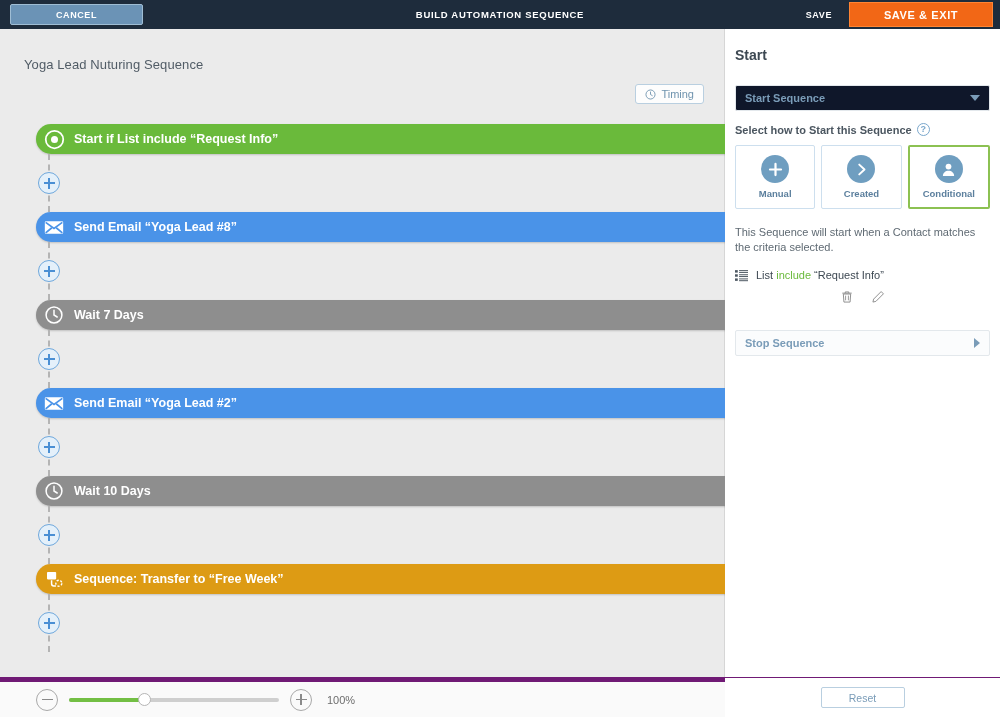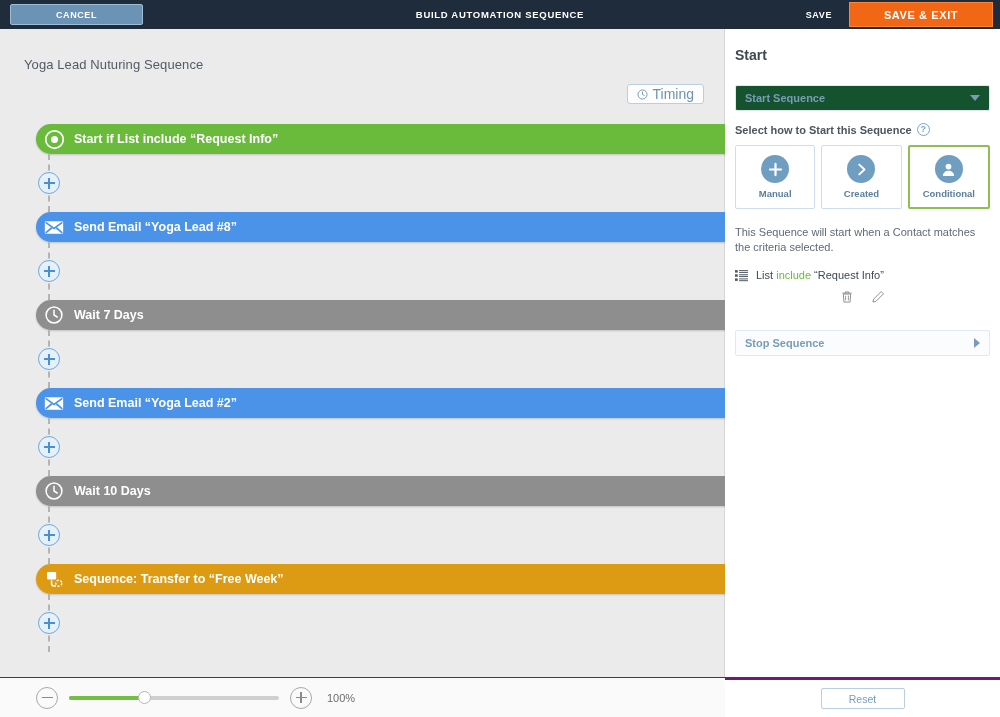--- a/index.html
+++ b/index.html
@@ -52,21 +52,21 @@
   }
   .seq-title {
     position: absolute; top: 28px; left: 24px;
     font-size: 13px; color: #515c66; letter-spacing: .1px;
   }
   .timing-btn {
     position: absolute; top: 55px; right: 20px;
     height: 20px; padding: 0 9px;
     background: #fdfdfd; border: 1px solid #b9cfe0; border-radius: 3px;
     display: flex; align-items: center; gap: 5px;
-    color: #6f93ae; font-size: 14px; cursor: pointer; margin-left: 20px;
+    color: #6f93ae; font-size: 11px; cursor: pointer; margin-left: 20px;
   }
 
   
   .flow {
     position: absolute; top: 95px; left: 0; width: 725px;
     display: flex; flex-direction: column;  margin-left: 36px;
   }
   .node {
     position: relative; height: 30px; border-radius: 15px;
     display: flex; align-items: center; padding: 0 16px 0 7px;
@@ -108,21 +108,21 @@
   
   .panel {
     position: absolute; top: 29px; right: 0; width: 275px; height: 648px;
     background: #ffffff;
   }
   .panel-title {
     margin: 18px 0 0 10px; font-size: 14px; font-weight: bold; color: #3d4852;
   }
   .start-select {
     margin: 22px 10px 0 10px; height: 26px;
-    background: #14532d; border: 1px solid #e3e8ec; border-radius: 2px;
+    background: #0f172a; border: 1px solid #e3e8ec; border-radius: 2px;
     display: flex; align-items: center; justify-content: space-between;
     padding: 0 9px; color: #7a9cb8; font-size: 11px; font-weight: bold;
     cursor: pointer;
   }
   .caret-down {
     width: 0; height: 0; border-left: 5px solid transparent;
     border-right: 5px solid transparent; border-top: 6px solid #7a9cb8;
   }
   .panel-label {
     margin: 12px 0 0 10px; font-size: 11px; font-weight: bold; color: #4b5660;
@@ -169,21 +169,21 @@
     cursor: pointer;
   }
   .caret-right {
     width: 0; height: 0; border-top: 5px solid transparent;
     border-bottom: 5px solid transparent; border-left: 6px solid #7a9cb8;
   }
 
   
   .zoombar {
     position: absolute; bottom: 0; left: 0; width: 725px; height: 40px;
-    background: #fafafa; border-top: 1px solid #701a75;
+    background: #fafafa; border-top: 5px solid #701a75;
     display: flex; align-items: center;
   }
   .zcirc {
     width: 22px; height: 22px; border-radius: 50%;
     border: 1px solid #a9a9a9; position: relative; cursor: pointer;
     flex: 0 0 auto;
   }
   .zcirc::before, .zcirc::after {
     content: ""; position: absolute; background: #8a8a8a;
     left: 50%; top: 50%;
@@ -200,21 +200,21 @@
     background: #73bf44; border-radius: 2px;
   }
   .slider-knob {
     position: absolute; top: 50%; left: 36%; width: 13px; height: 13px;
     margin: -6.5px 0 0 -6.5px; border-radius: 50%;
     background: #ffffff; border: 1px solid #b5b5b5; cursor: pointer;
   }
   .zoom-value { font-size: 11px; color: #6d6d6d; margin-left: 15px; }
   .panel-footer {
     position: absolute; bottom: 0; right: 0; width: 275px; height: 40px;
-    background: #ffffff; border-top: 3px solid #701a75;
+    background: #ffffff; border-top: 1px solid #701a75;
     display: flex; align-items: center; justify-content: center;
   }
   .reset-btn {
     width: 84px; height: 21px; background: #ffffff;
     border: 1px solid #b9cfe0; border-radius: 2px;
     color: #7a9cb8; font-size: 10.5px;
     display: flex; align-items: center; justify-content: center; cursor: pointer;
   }
 </style>
 </head>

